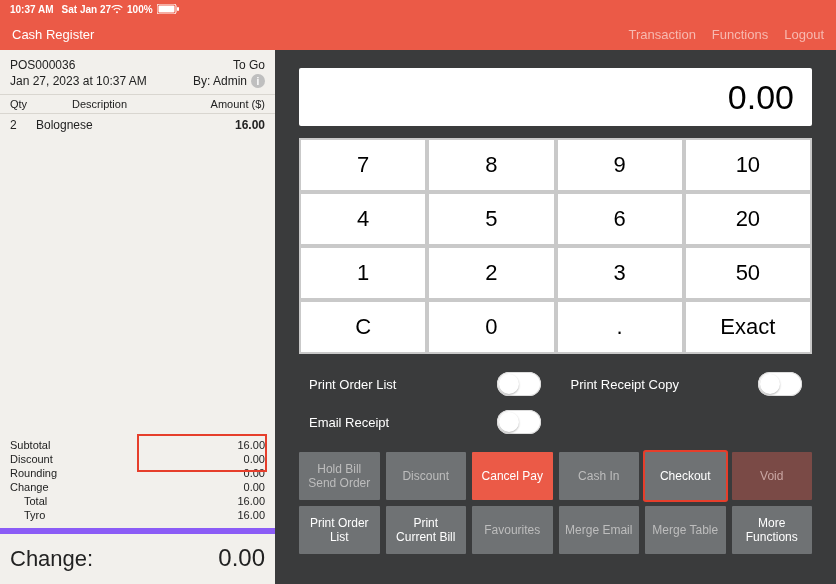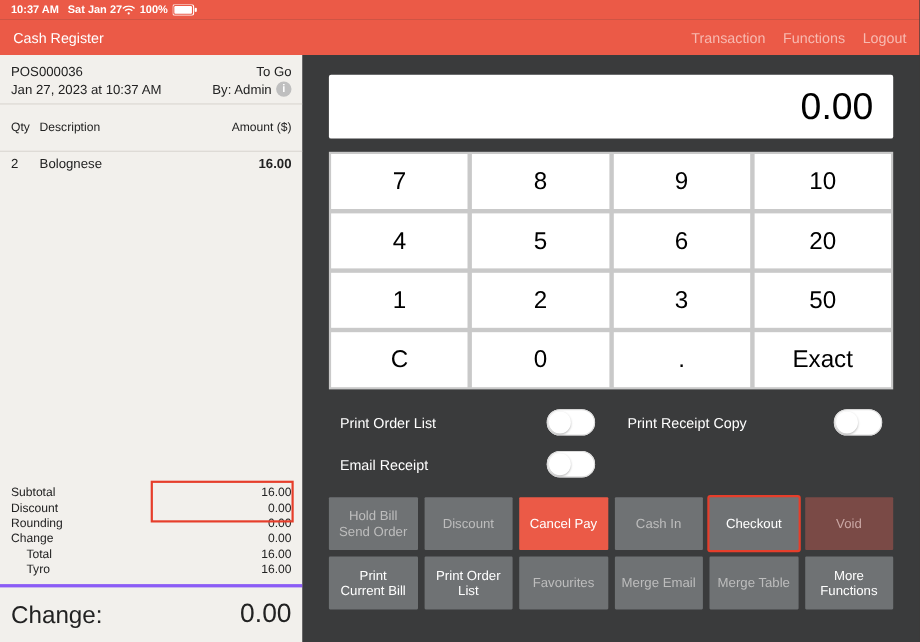--- a/index.html
+++ b/index.html
@@ -13,36 +13,36 @@
   .nav-left, .nav-right { display:flex; gap:16px; }
   .nav-left span, .nav-right span { color:#f7b9b0; cursor:pointer; }
   .nav-title { font-weight:500; }
   .main { display:flex; height:calc(584px - 50px); }
   
   .receipt { width:275px; background:#f2f0ec; display:flex; flex-direction:column; font-size:12px; color:#222; }
   .receipt-header { padding:8px 10px 4px; }
   .rh-row { display:flex; justify-content:space-between; align-items:center; margin-bottom:2px; }
   .rh-row .right { display:flex; align-items:center; gap:4px; }
   .info-icon { width:14px; height:14px; border-radius:50%; background:#bfbfbf; color:#fff; font-size:10px; display:flex; align-items:center; justify-content:center; font-weight:bold; }
-  .item-head { display:flex; border-top:1px solid #d9d6d0; border-bottom:1px solid #d9d6d0; padding:15px 10px; font-size:11px; }
+  .item-head { display:flex; border-top:1px solid #d9d6d0; border-bottom:1px solid #d9d6d0; padding:3px 10px; font-size:11px;gap:36px; }
   .item-head .c1 { width:26px; }
   .item-head .c2 { flex:1; }
   .item-head .c3 { width:70px; text-align:right; }
   .items { flex:0 0 auto; }
   .item-row { display:flex; padding:4px 10px; font-size:12px; }
   .item-row .c1 { width:26px; }
   .item-row .c2 { flex:1; }
   .item-row .c3 { width:70px; text-align:right; font-weight:600; }
   .receipt-fill { flex:1; }
   .totals { display:flex; padding:6px 10px; font-size:11px; position:relative;flex-direction:column; }
   .tot-col { flex:1; }
   .tot-row { display:flex; justify-content:space-between; padding:1px 0; }
   .tot-col + .tot-col { padding-left:14px; }
   .highlight-box { position:absolute; border:2px solid #e63e2b; }
-  .change-row { border-top:3px solid #8b5cf6; padding:10px 10px 12px; display:flex; justify-content:space-between; align-items:flex-end; }
+  .change-row { border-top:6px solid #8b5cf6; padding:10px 10px 12px; display:flex; justify-content:space-between; align-items:flex-end; }
   .change-label { font-size:22px; font-weight:400; }
   .change-val { font-size:24px; font-weight:400; }
   
   .register { flex:1; padding:18px 24px 10px 24px; display:flex; flex-direction:column; gap:12px; background:#3a3b3c; }
   .amount-display { background:#fff; height:58px; display:flex; align-items:center; justify-content:flex-end; padding:0 18px; font-size:34px; font-weight:400; border-radius:2px; }
   .keypad { display:grid; grid-template-columns:repeat(4,1fr); gap:4px; background:#c9c9c9; padding:2px; }
   .key { background:#fff; height:50px; display:flex; align-items:center; justify-content:center; font-size:22px; cursor:pointer; }
   .toggles { display:grid; grid-template-columns:1fr 1fr; column-gap:30px; row-gap:14px; padding:6px 10px 2px; }
   .toggle-row { display:flex; align-items:center; justify-content:space-between; color:#fff; font-size:13px; }
   .switch { width:44px; height:24px; border-radius:12px; background:#fff; position:relative; cursor:pointer; }
@@ -203,21 +203,21 @@
           </div>
         </div>
       </div>
     <div class="action-grid" id="actions">
         <div class="abtn dim">Hold Bill<br>Send Order</div>
         <div class="abtn dim">Discount</div>
         <div class="abtn red">Cancel Pay</div>
         <div class="abtn dim">Cash In</div>
         <div class="abtn outlined">Checkout</div>
         <div class="abtn darkred">Void</div>
+        <div class="abtn bright">Print Order<br>List</div>
         <div class="abtn bright">Print<br>Current Bill</div>
-        <div class="abtn bright">Print Order<br>List</div>
         <div class="abtn dim">Favourites</div>
         <div class="abtn dim">Merge Email</div>
         <div class="abtn dim">Merge Table</div>
         <div class="abtn bright">More<br>Functions</div>
       </div>
   </div>
 </div>
 
 </body></html>

